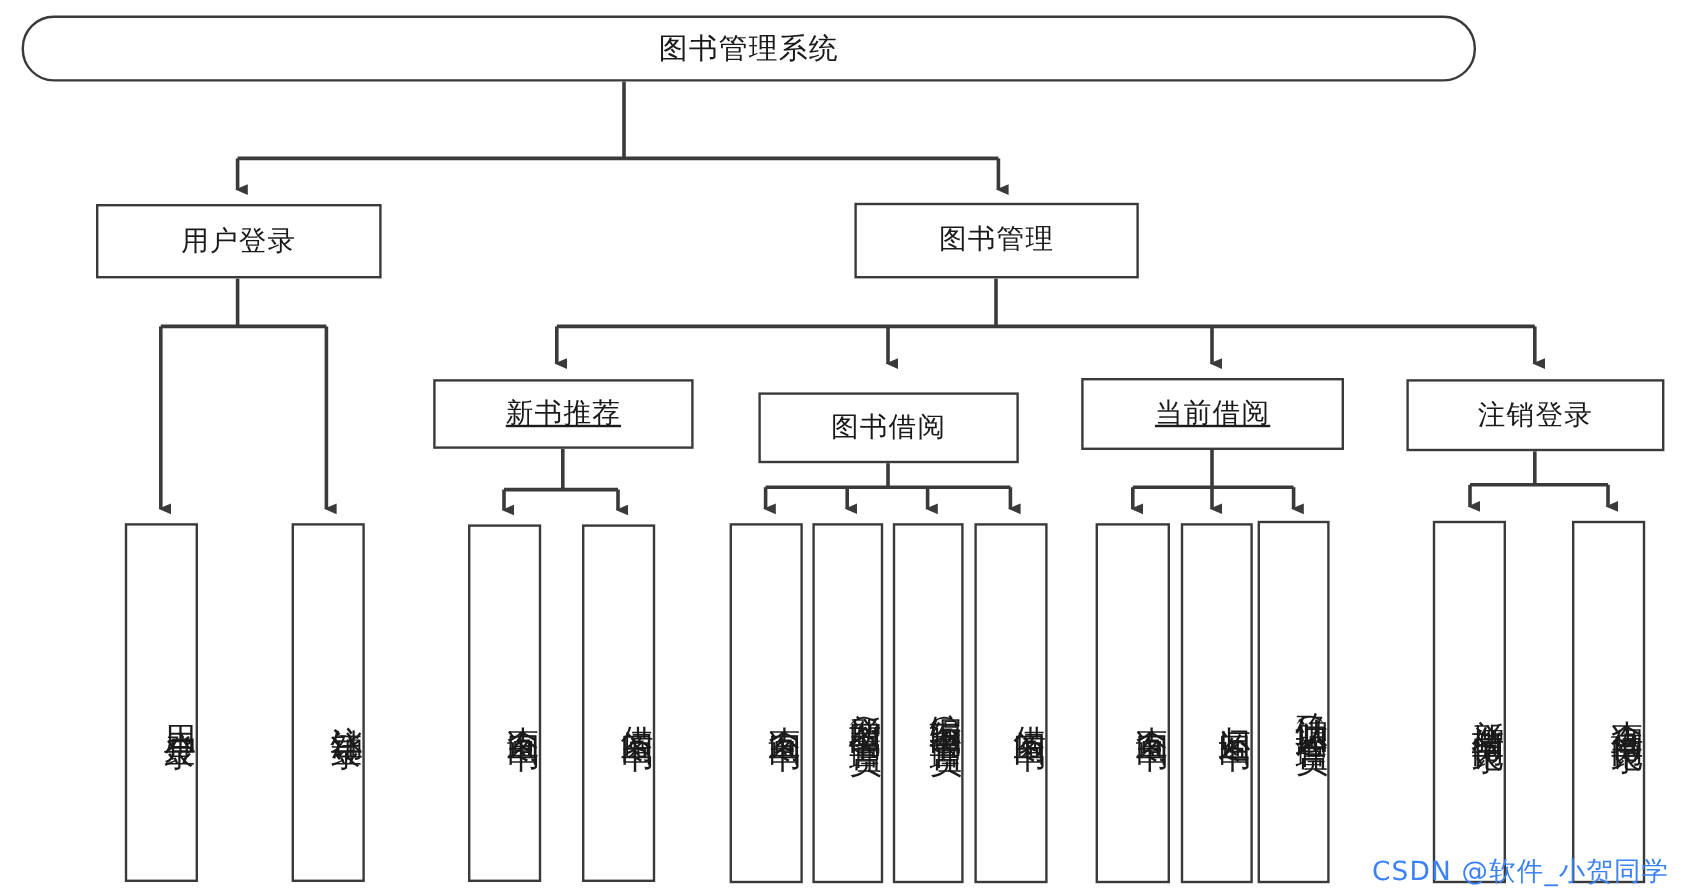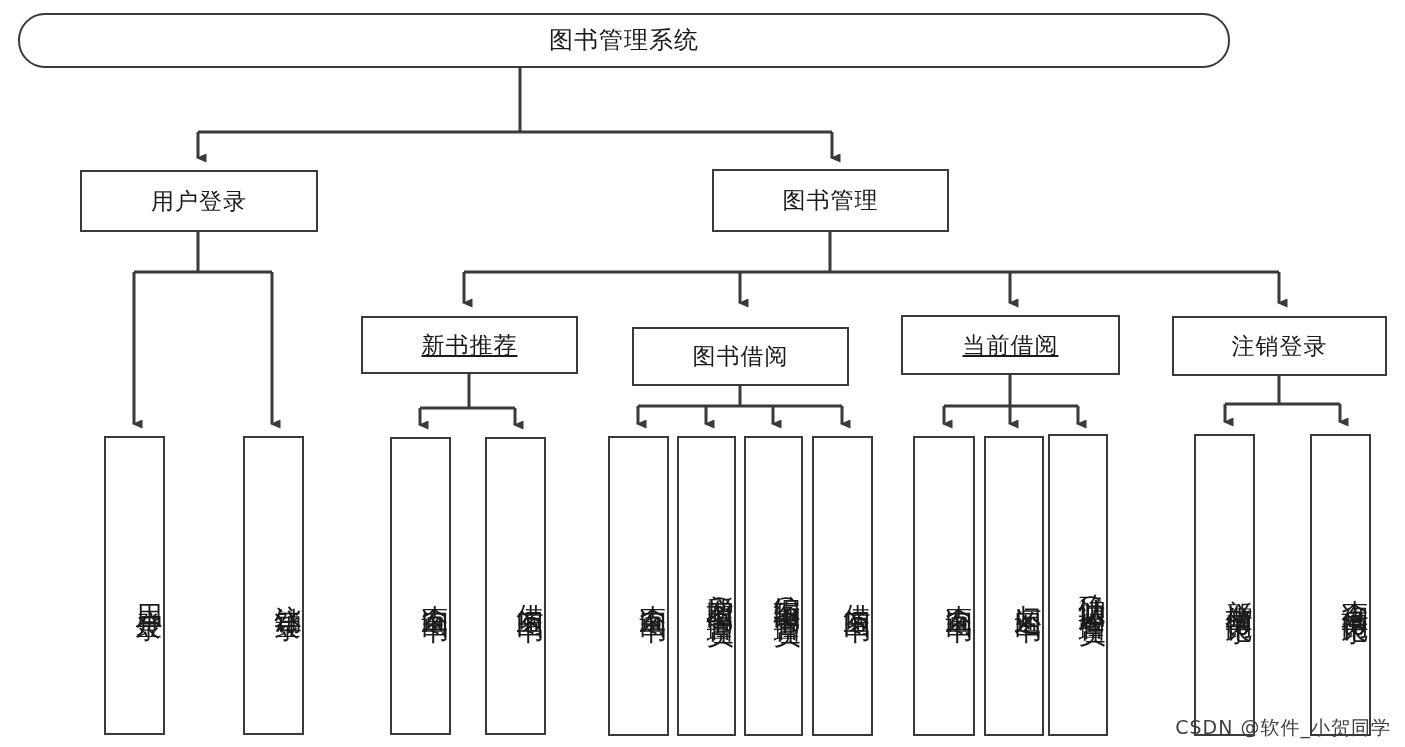--- a/index.html
+++ b/index.html
@@ -41,22 +41,22 @@
     padding-top:10px;
     align-items:flex-start;
     justify-content:center;
   }
   .v-node .lbl{white-space:nowrap;}
 
   .watermark{
     position:absolute;
     right:14px;
     bottom:6px;
-    font-size:19px;
-    color:#404040;
+    font-size:22px;
+    color:#3b82f6;
     letter-spacing:1px;
     user-select:none;
   }
 </style>
 </head>
 <body>
 
 <div id="canvas">
 
   <svg class="lines" viewBox="0 0 1405 747">

